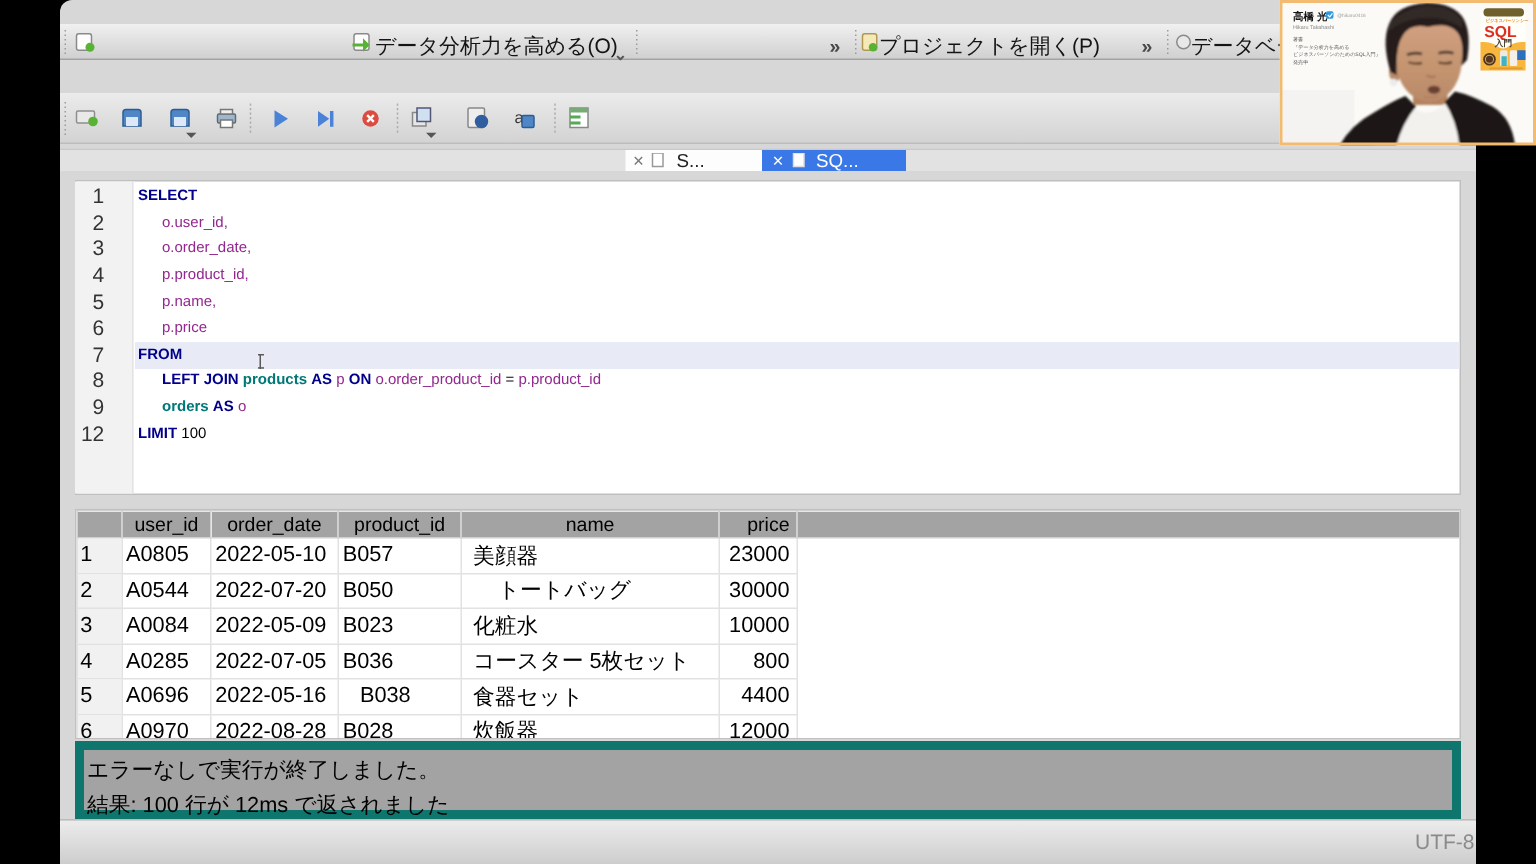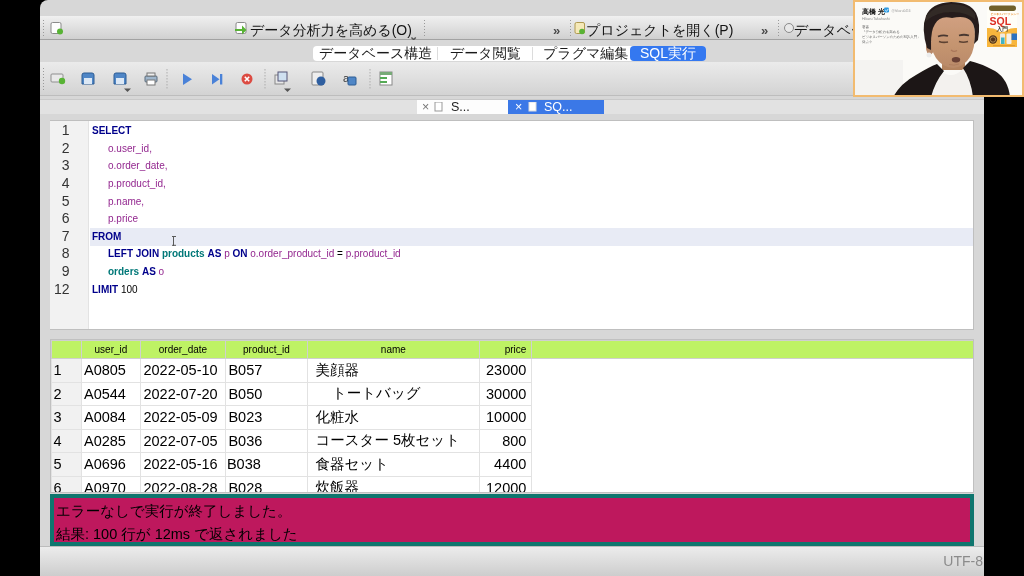--- a/index.html
+++ b/index.html
@@ -28,24 +28,24 @@
 .tb{color:#007878;font-weight:bold}
 .id{color:#93278f}
 .ind{padding-left:16px}
 .dtable{position:absolute;left:10px;top:339px;width:924px;height:154px;background:#fff;border:1px solid #c0c0c0;overflow:hidden}
 table{border-collapse:collapse;table-layout:fixed;font-size:14.5px}
 td,th{border:1px solid #e2e2e2;overflow:hidden;white-space:nowrap;font-weight:normal;padding:0}
 tr{height:23.5px}
 td:last-child{border-top:none;border-bottom:none;border-right:none}
 tr.hdr th:last-child{border-right:none}
 tr.hdr{height:18px}
-.hdr th{background:#bef264;border-color:#cfcfcf;font-size:10px}
+.hdr th{background:#a3a3a3;border-color:#cfcfcf;font-size:13px}
 .rn{background:#f1f1f1;text-align:left;padding-left:1.5px;font-size:14.5px}
 .pr{text-align:right;padding-right:4.5px}
-.statusbox{position:absolute;left:10px;top:494px;width:924px;height:52px;background:#be185d;border:4px solid #0f766e;font-size:14.5px;color:#000}
+.statusbox{position:absolute;left:10px;top:494px;width:924px;height:52px;background:#a3a3a3;border:6px solid #0f766e;font-size:14.5px;color:#000}
 .utf8{position:absolute;left:0;top:553px;width:943px;text-align:right;font-size:14px;color:#8b8b8b}
 .ibeam{position:absolute;left:131.5px;top:236px;width:4.5px;height:10px}
 .ibeam:before{content:"";position:absolute;left:1.7px;top:0;width:1.2px;height:10px;background:#5a5a5a}
 .ibeam:after{content:"";position:absolute;left:0;top:0;width:4.5px;height:1.2px;background:#5a5a5a;box-shadow:0 8.8px 0 #5a5a5a}
 </style></head><body>
 <div class="app">
   <div class="toolbar1">
     <svg width="944" height="25" style="position:absolute;left:0;top:0">
       <g stroke="#9a9a9a" stroke-dasharray="1,2">
           <line x1="3.5" y1="4" x2="3.5" y2="20"></line>
@@ -65,30 +65,20 @@
         <circle cx="749" cy="12" r="4.5" fill="#e8e8e8" stroke="#8a8a8a"></circle>
       </g>
     </svg>
     <div class="tbtxt" style="left:210px">データ分析力を高める(O)</div>
     <div class="chev" style="left:369px;top:14px;font-size:11px;color:#555">⌄</div>
     <div class="chev" style="left:513px">»</div>
     <div class="tbtxt" style="left:546px">プロジェクトを開く(P)</div>
     <div class="chev" style="left:721px">»</div>
     <div class="tbtxt" style="left:754px">データベース</div>
   </div>
-  <div class="tabrow">
-    <div class="seg"></div>
-    <div style="position:absolute;left:397px;top:7px;width:1px;height:13px;background:#dcdcdc"></div>
-    <div style="position:absolute;left:492px;top:7px;width:1px;height:13px;background:#dcdcdc"></div>
-
-    <div class="seglbl" style="left:279px">データベース構造</div>
-    <div class="seglbl" style="left:410px">データ閲覧</div>
-    <div class="seglbl" style="left:503px">プラグマ編集</div>
-    <div class="segblue">SQL実行</div>
-  </div>
   <div class="toolbar2">
     <svg width="944" height="34" style="position:absolute;left:0;top:0">
       <g stroke="#9a9a9a" stroke-dasharray="1,2">
           <line x1="3.5" y1="6" x2="3.5" y2="28"></line>
         </g>
       <line x1="127" y1="7" x2="127" y2="27" stroke="#adadad" stroke-dasharray="1.5,1.5"></line>
       <line x1="225" y1="7" x2="225" y2="27" stroke="#adadad" stroke-dasharray="1.5,1.5"></line>
       <line x1="330" y1="7" x2="330" y2="27" stroke="#adadad" stroke-dasharray="1.5,1.5"></line>
 
       <g transform="translate(11,11)">
@@ -233,21 +223,21 @@
             <td style="padding-left:2.5px">2022-07-05</td>
             <td style="padding-left:2.5px">B036</td>
             <td style="padding-left:7.5px">コースター 5枚セット</td>
             <td class="pr">800</td>
             <td></td>
           </tr>
       <tr>
             <td class="rn">5</td>
             <td style="padding-left:2px">A0696</td>
             <td style="padding-left:2.5px">2022-05-16</td>
-            <td style="padding-left:1px">B038</td>
+            <td style="padding-left:14px">B038</td>
             <td style="padding-left:7.5px">食器セット</td>
             <td class="pr">4400</td>
             <td></td>
           </tr>
       <tr>
             <td class="rn">6</td>
             <td style="padding-left:2px">A0970</td>
             <td style="padding-left:2.5px">2022-08-28</td>
             <td style="padding-left:2.5px">B028</td>
             <td style="padding-left:7.5px">炊飯器</td>

